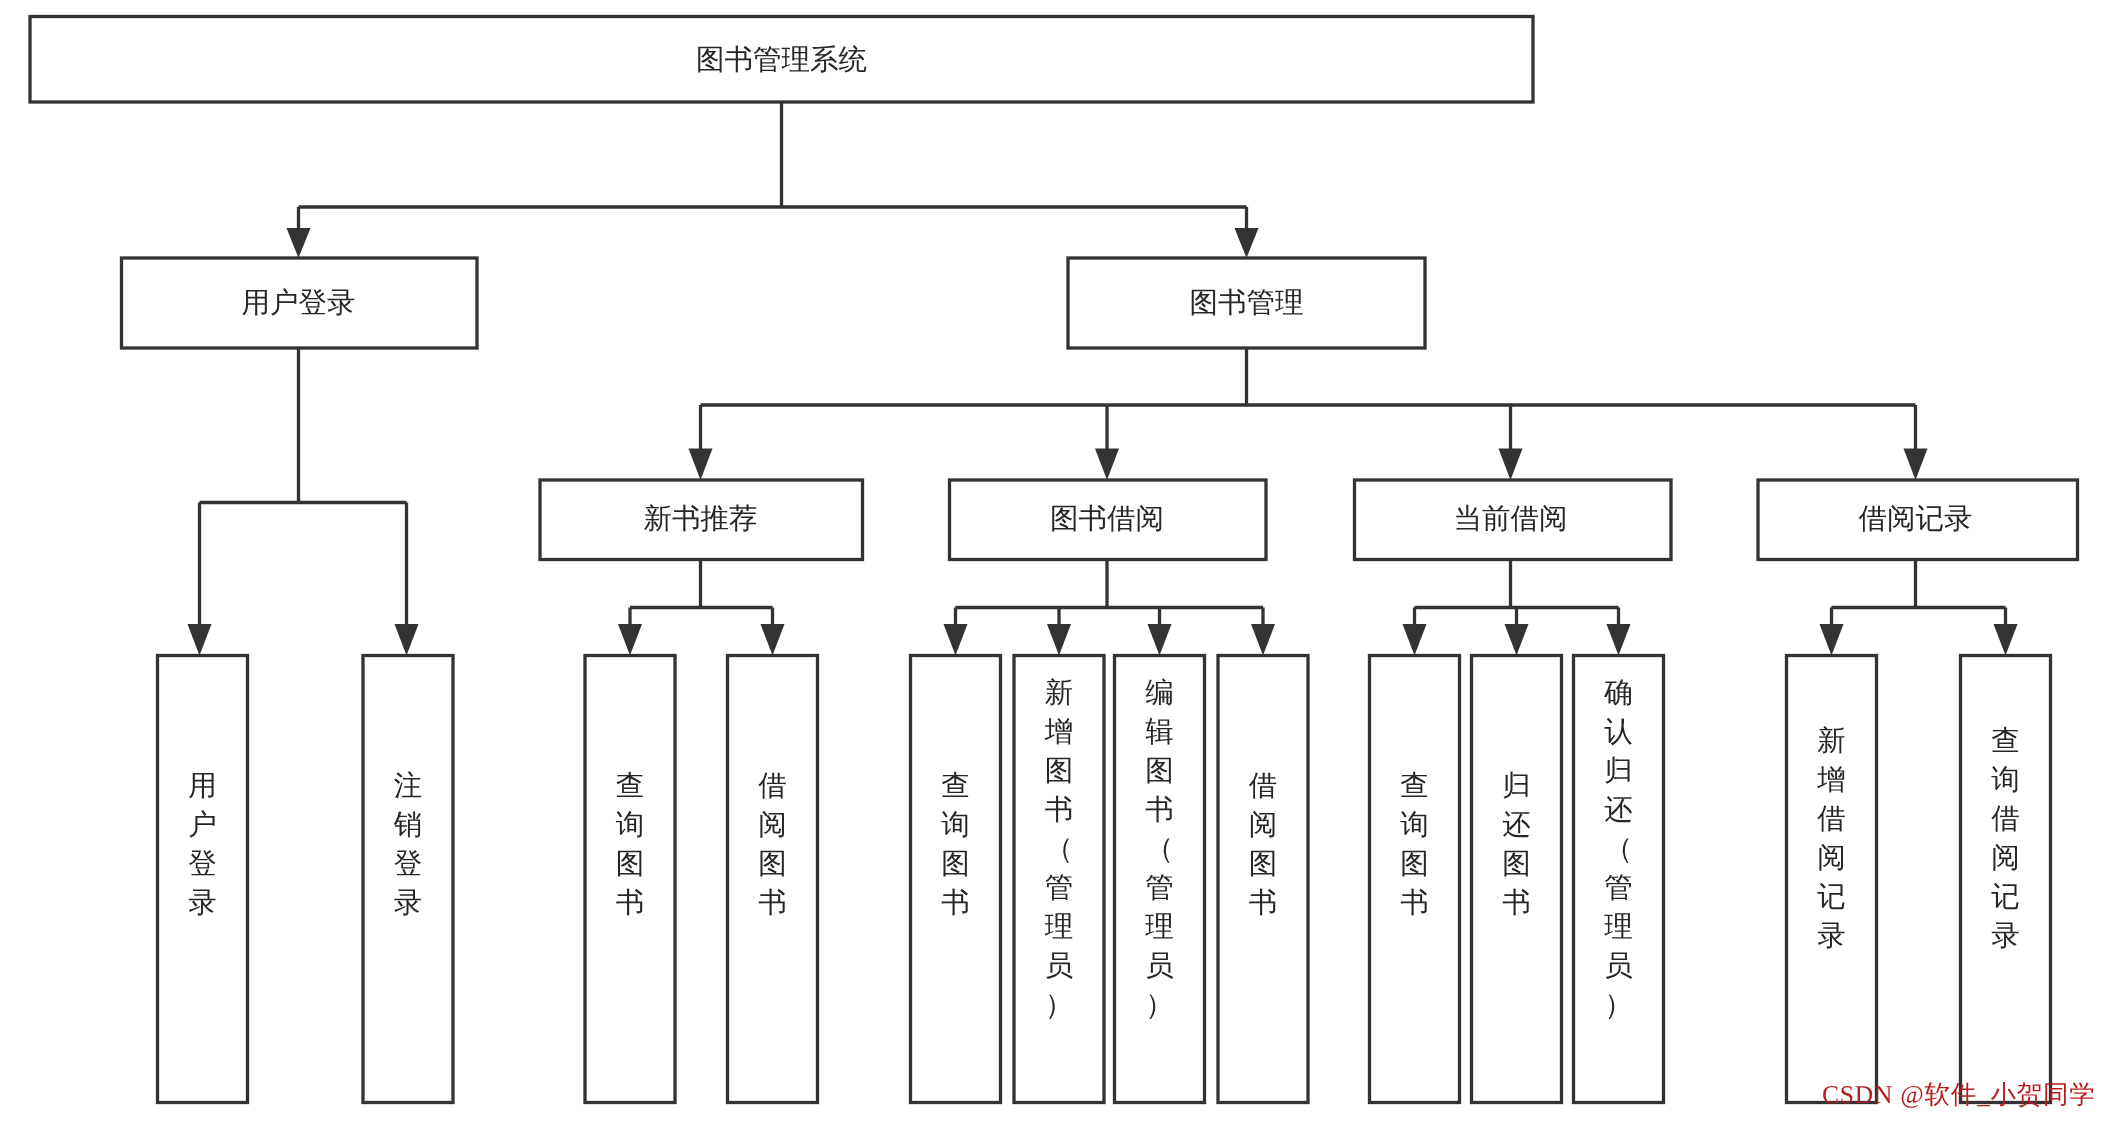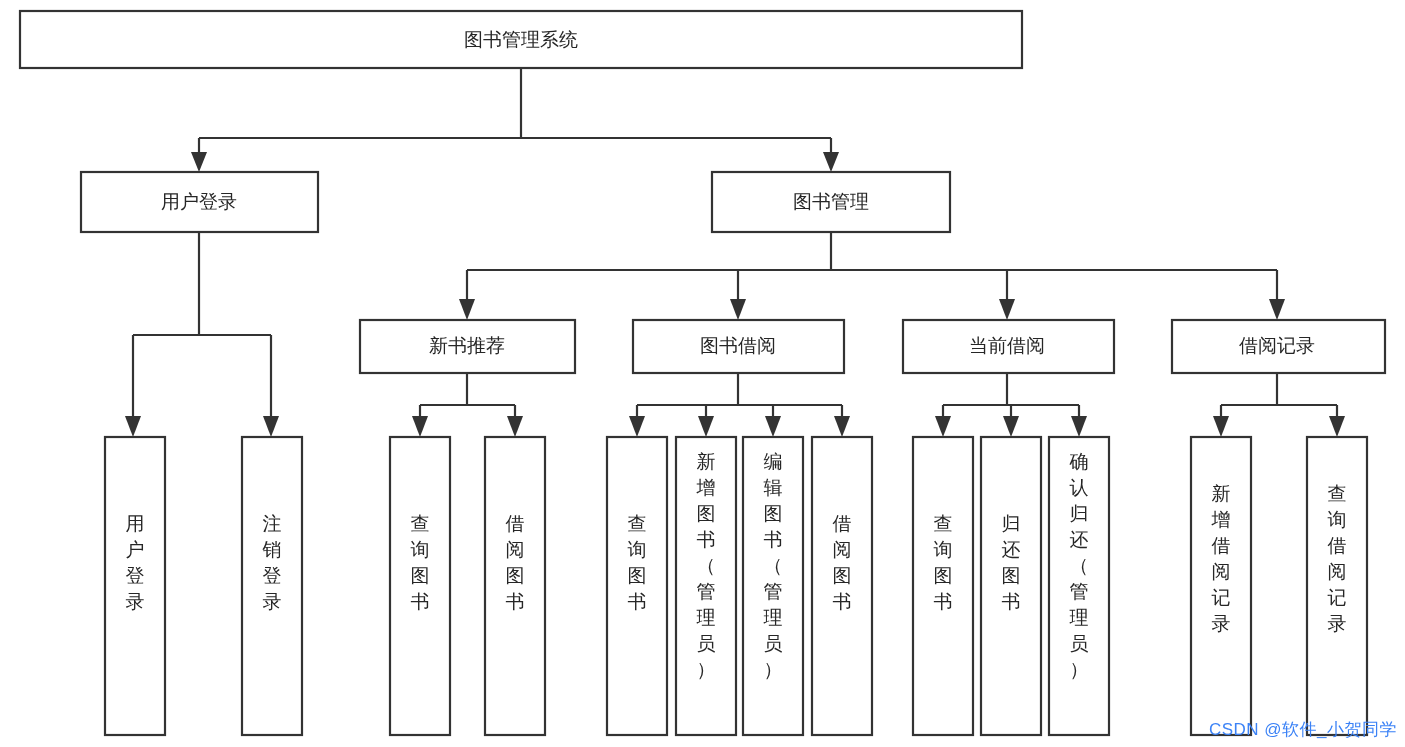--- a/index.html
+++ b/index.html
@@ -51,23 +51,23 @@
   .leaf-label {
     font-family: "Liberation Sans", "DejaVu Sans", sans-serif;
     font-size: 19px;
     fill: #262626;
     text-anchor: middle;
   }
   .watermark {
     position: absolute;
     right: 8px;
     bottom: 6px;
-    font-family: Liberation Sans, sans-serif;
+    font-family: Liberation Serif, serif;
     font-size: 17px;
-    color: #3b82f6;
+    color: #b91c1c;
     white-space: nowrap;
     letter-spacing: 0.5px;
   }
 </style>
 </head>
 <body>
 
 <div id="diagram-root">
 
   <svg class="diagram" viewBox="0 0 1405 747" xmlns="http://www.w3.org/2000/svg">

